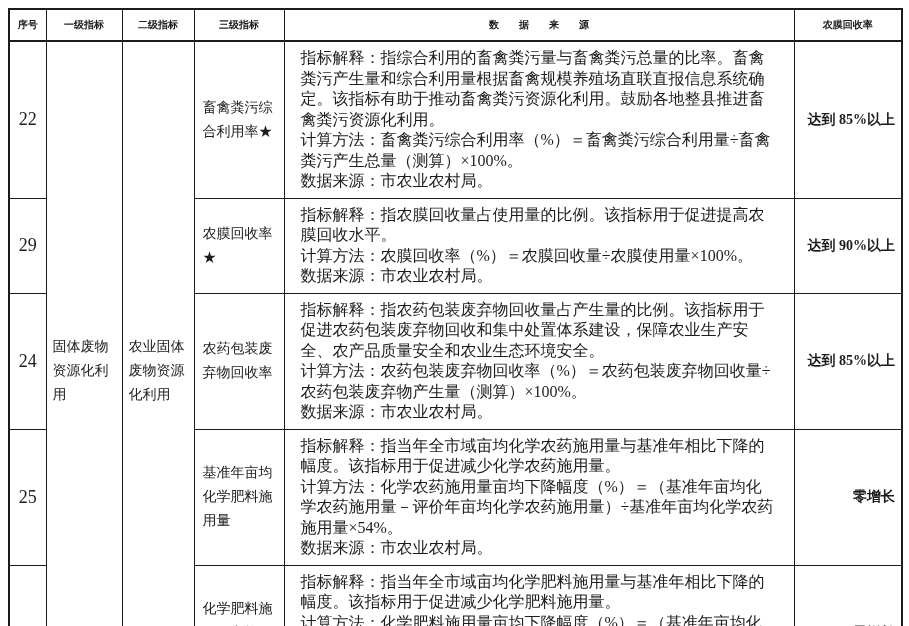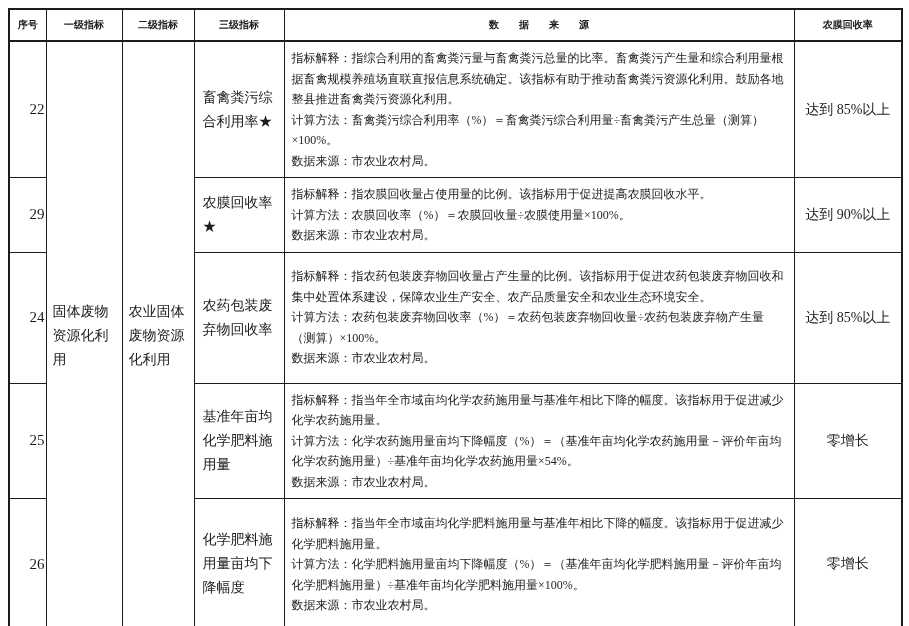--- a/index.html
+++ b/index.html
@@ -30,49 +30,50 @@
   thead th{
     font-family:"Liberation Sans","DejaVu Sans",sans-serif;
     font-weight:bold;
     font-size:10px;
     padding:8px 2px;
     border-bottom:2px solid #1c1c1c;
     text-align:center;
     white-space:nowrap;
   }
   td.num{
-    text-align:right;
-    font-size:15px;
+    text-align:center;
+    font-size:18px;
     font-family:"Liberation Serif","DejaVu Serif",serif;
     margin-left:16px;
   }
   td.l1,td.l2{
     font-size:14px;
     line-height:24px;
     padding:0 6px;
     text-align:left;
   }
   td.l3{
     font-size:14px;
     line-height:24px;
     padding:0 8px;
     text-align:left;
     margin-top:20px;
   }
   td.source{
-    font-size:12px;
+    font-size:16px;
     line-height:20.5px;
-    padding:6px 7px;
+    padding:6px 16px;
     text-align:left;
   }
   td.req{
     font-size:14px;
     padding:0 6px;
-    text-align:center;
+    text-align:right;
     white-space:nowrap;
+    font-weight:bold;
   }
   tr.h{height:32px}
   tr.r0{height:135px}
   tr.r1{height:73px}
   tr.r2{height:131px}
   tr.r3{height:111px}
   tr.r4{height:132px}
   .para{margin:0;}
 </style>
 </head>

